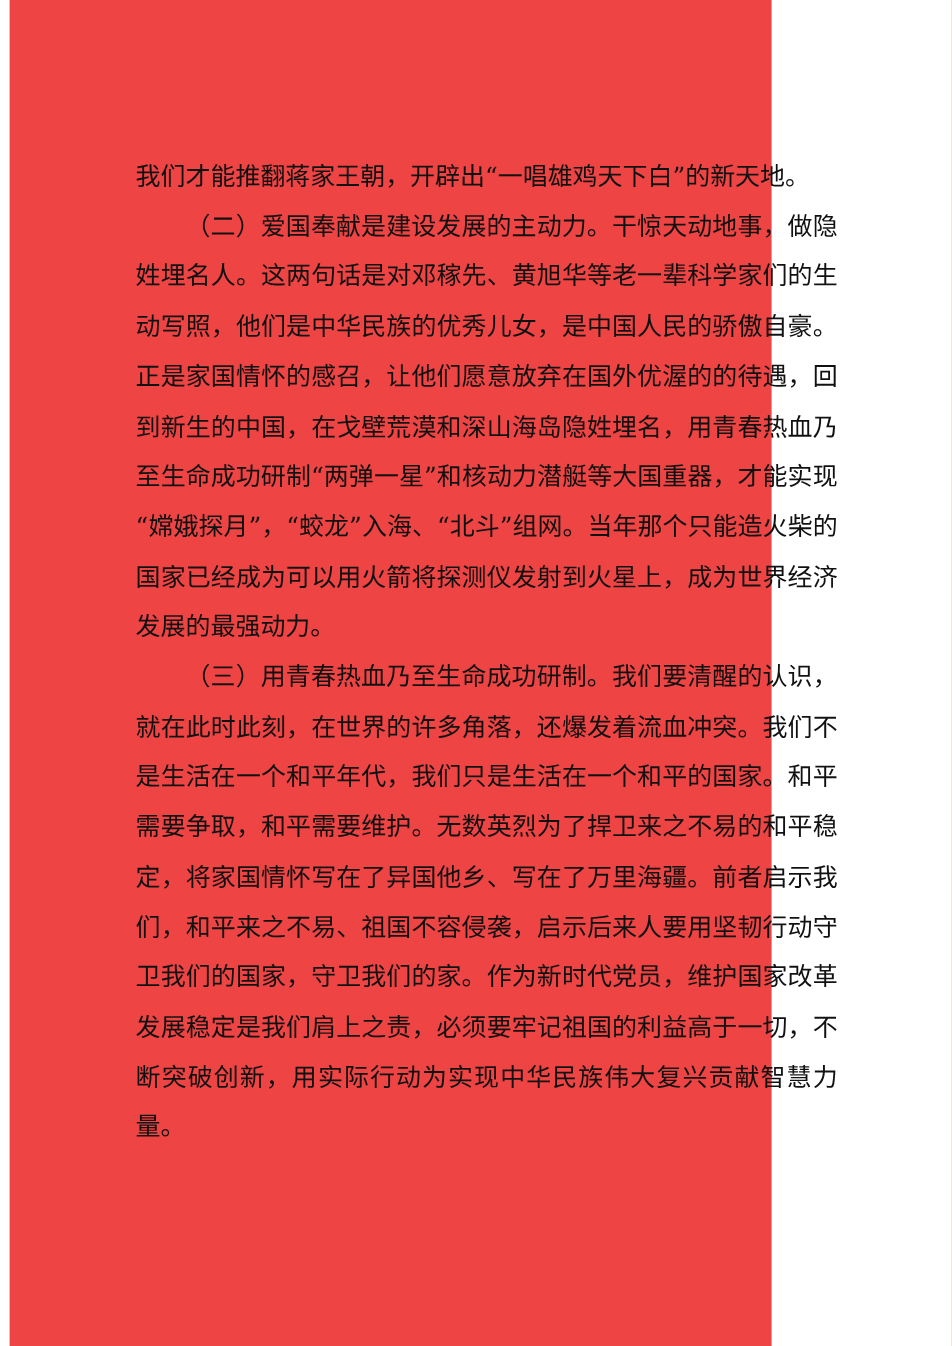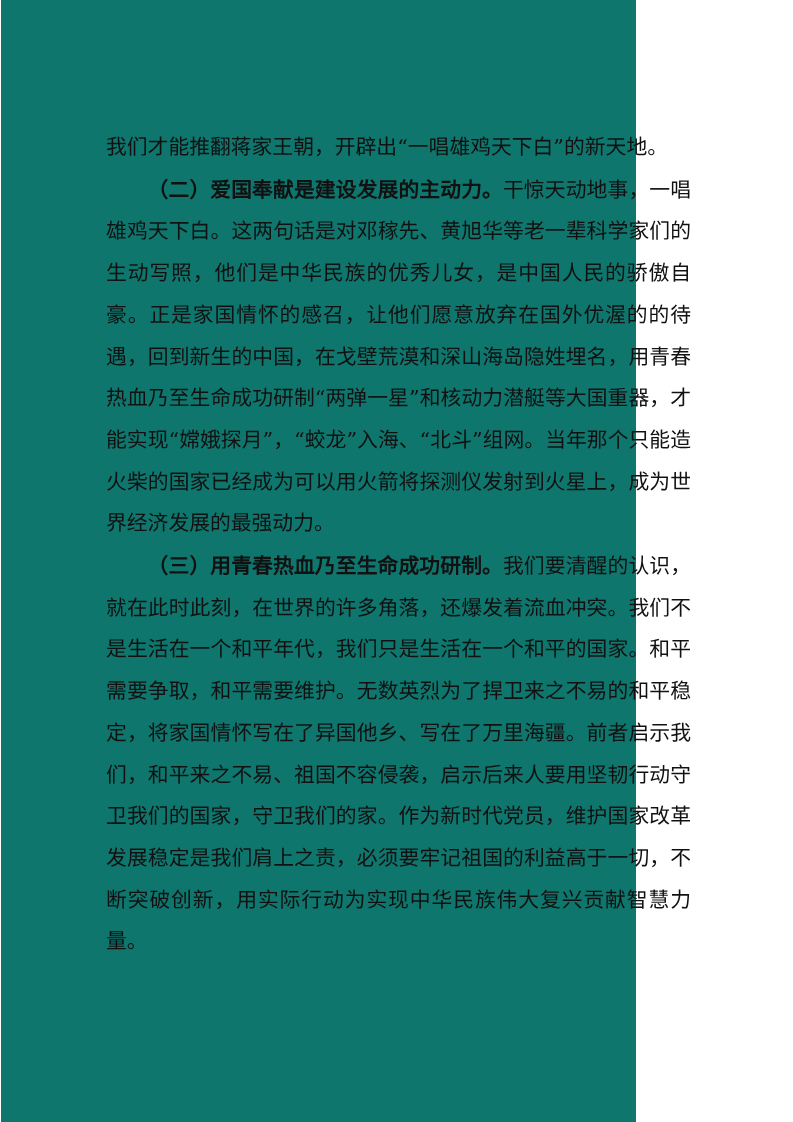--- a/index.html
+++ b/index.html
@@ -6,49 +6,49 @@
   html, body { background: #ffffff; }
   body {
     width: 793px;
     height: 1122px;
     position: relative;
     overflow: hidden;
     font-family: "DejaVu Serif", serif;
   }
   .page {
     position: absolute;
-    left: 1px; top: 0;
+    left: 8px; top: 0;
     width: 635px;
     height: 1122px;
-    background: #0f766e;
+    background: #ef4444;
   }
   .doc-body {
     position: absolute;
     left: 105px;
     top: 127px;
     width: 585px;
     color: #111111;
     font-size: 20.8px;
     line-height: 41.7px;
     text-align: justify;
     text-justify: inter-ideograph;
     letter-spacing: 0;
   }
   .para {
     margin: 0;
   }
   .para.indent {
     text-indent: 2em;
   }
   .run.bold {
-    font-weight: bold;
+    font-weight: normal;
   }
 </style>
 </head>
 <body>
 
 <div class="page">
   <div class="doc-body" id="doc-body" style="color: rgb(17, 17, 17);">
       <p class="para"><span class="run">我们才能推翻蒋家王朝，开辟出“一唱雄鸡天下白”的新天地。</span></p>
-      <p class="para indent"><span class="run bold">（二）爱国奉献是建设发展的主动力。</span><span class="run">干惊天动地事，一唱雄鸡天下白。这两句话是对邓稼先、黄旭华等老一辈科学家们的生动写照，他们是中华民族的优秀儿女，是中国人民的骄傲自豪。正是家国情怀的感召，让他们愿意放弃在国外优渥的的待遇，回到新生的中国，在戈壁荒漠和深山海岛隐姓埋名，用青春热血乃至生命成功研制“两弹一星”和核动力潜艇等大国重器，才能实现“嫦娥探月”，“蛟龙”入海、“北斗”组网。当年那个只能造火柴的国家已经成为可以用火箭将探测仪发射到火星上，成为世界经济发展的最强动力。</span></p>
+      <p class="para indent"><span class="run bold">（二）爱国奉献是建设发展的主动力。</span><span class="run">干惊天动地事，做隐姓埋名人。这两句话是对邓稼先、黄旭华等老一辈科学家们的生动写照，他们是中华民族的优秀儿女，是中国人民的骄傲自豪。正是家国情怀的感召，让他们愿意放弃在国外优渥的的待遇，回到新生的中国，在戈壁荒漠和深山海岛隐姓埋名，用青春热血乃至生命成功研制“两弹一星”和核动力潜艇等大国重器，才能实现“嫦娥探月”，“蛟龙”入海、“北斗”组网。当年那个只能造火柴的国家已经成为可以用火箭将探测仪发射到火星上，成为世界经济发展的最强动力。</span></p>
       <p class="para indent"><span class="run bold">（三）用青春热血乃至生命成功研制。</span><span class="run">我们要清醒的认识，就在此时此刻，在世界的许多角落，还爆发着流血冲突。我们不是生活在一个和平年代，我们只是生活在一个和平的国家。和平需要争取，和平需要维护。无数英烈为了捍卫来之不易的和平稳定，将家国情怀写在了异国他乡、写在了万里海疆。前者启示我们，和平来之不易、祖国不容侵袭，启示后来人要用坚韧行动守卫我们的国家，守卫我们的家。作为新时代党员，维护国家改革发展稳定是我们肩上之责，必须要牢记祖国的利益高于一切，不断突破创新，用实际行动为实现中华民族伟大复兴贡献智慧力量。</span></p>
     </div>
 </div>
 
 </body></html>

